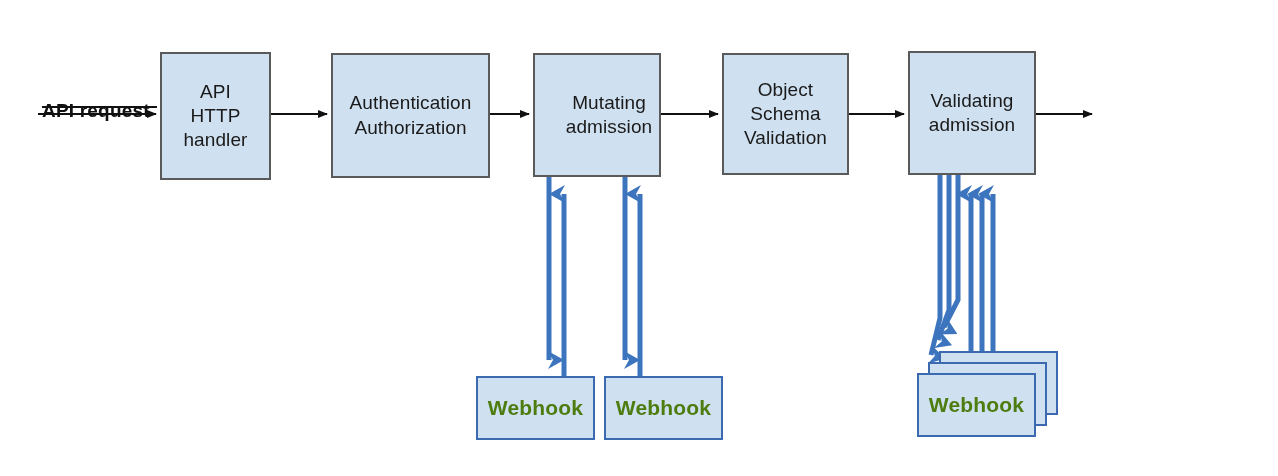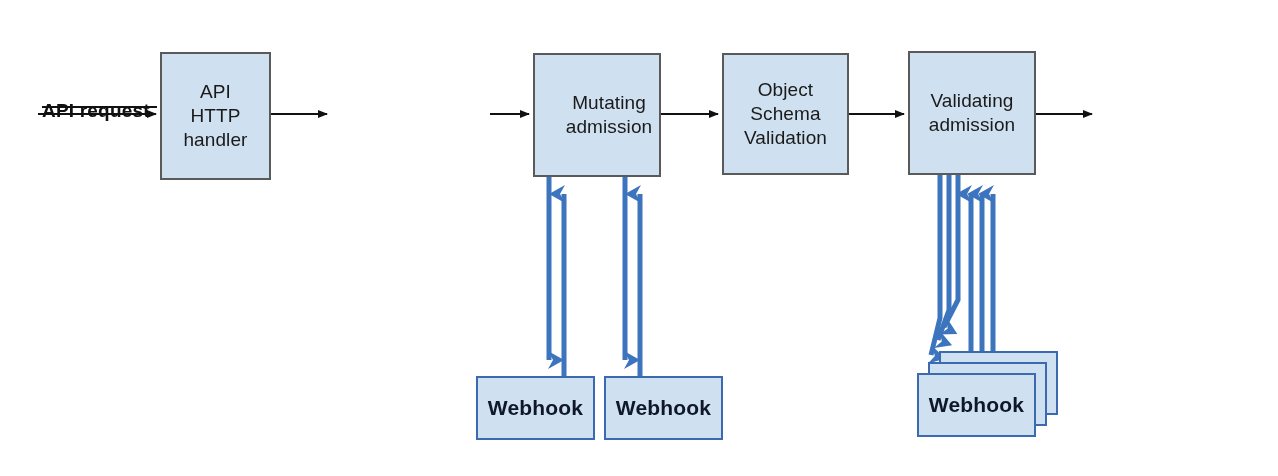--- a/index.html
+++ b/index.html
@@ -37,21 +37,21 @@
   }
   .webhook {
     position: absolute;
     box-sizing: border-box;
     background: #cfe0f0;
     border: 2px solid #3c6ab0;
     display: flex;
     align-items: center;
     justify-content: center;
     text-align: center;
-    color: #0f172a;
+    color: #4d7c0f;
     font-size: 21px;
     font-weight: 600;
     letter-spacing: 0.2px;
   }
   .webhook.ghost {
     background: #cfe0f0;
   }
   .edge-label {
     position: absolute;
     font-size: 19px;
@@ -147,20 +147,24 @@
 
   <div class="edge-label" style="left:42px; top:100px;">API request</div>
   <div class="underline" style="left:42px; top:106px; width:115px; height:2px;"></div>
 
   <div class="node" style="left:160px; top:52px; width:111px; height:128px;">
     <span class="lbl">API
 HTTP
 handler</span>
   </div>
 
+  <div class="node" style="left:331px; top:53px; width:159px; height:125px;">
+    <span class="lbl">Authentication
+Authorization</span>
+  </div>
 
   <div class="node" style="left:533px; top:53px; width:128px; height:124px;padding-left:24px;">
     <span class="lbl">Mutating
 admission</span>
   </div>
 
   <div class="node" style="left:722px; top:53px; width:127px; height:122px;">
     <span class="lbl">Object
 Schema
 Validation</span>

